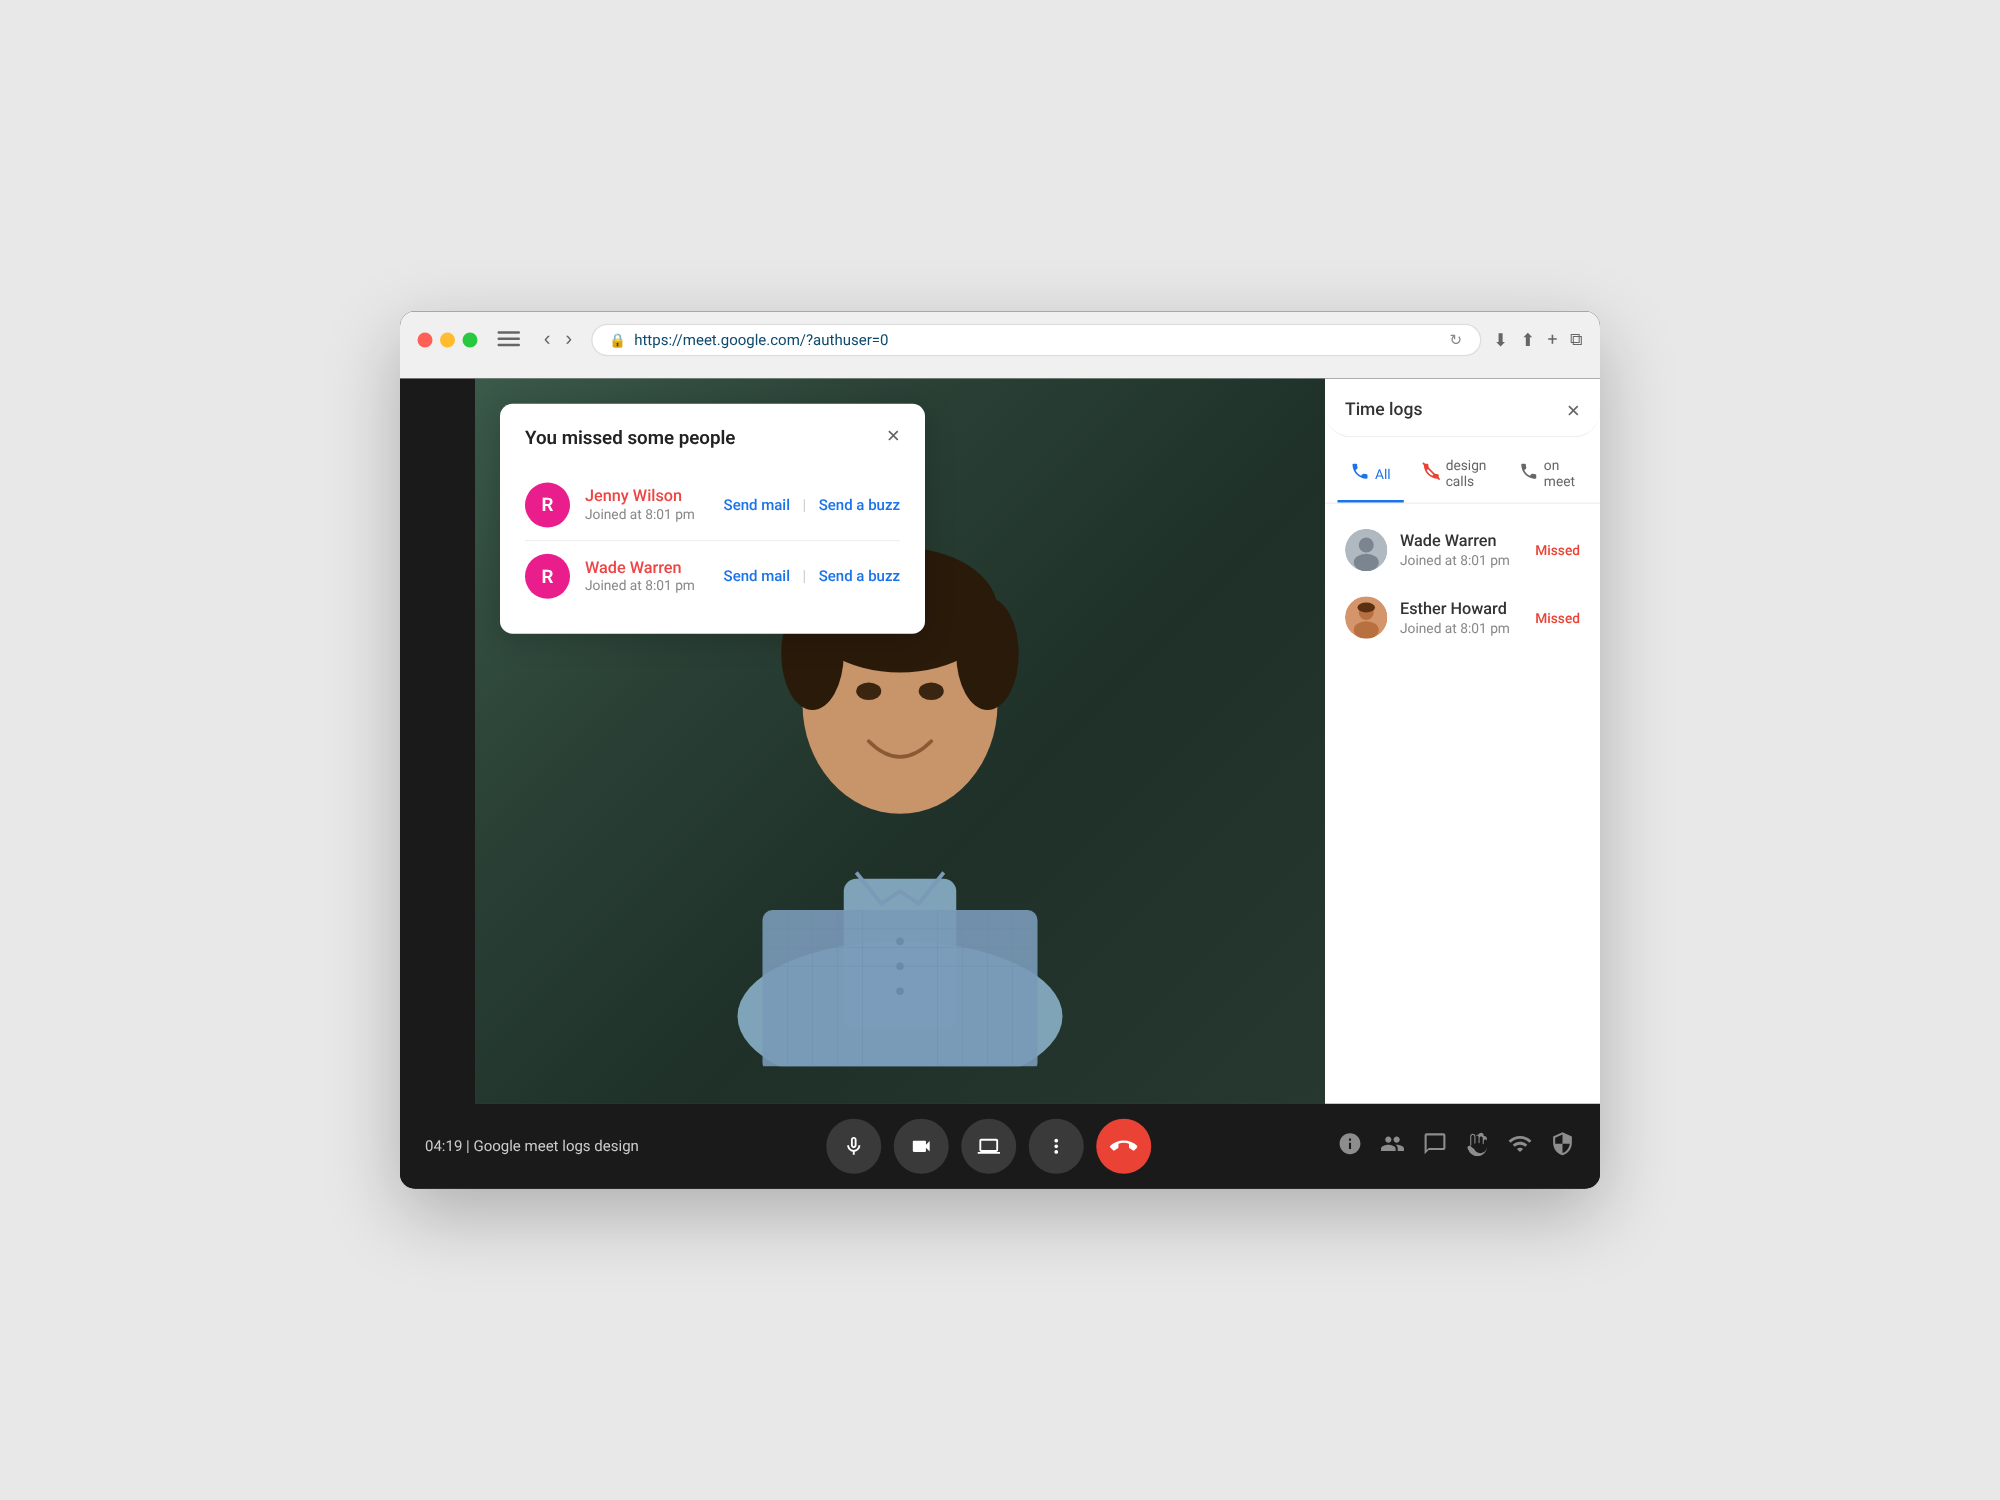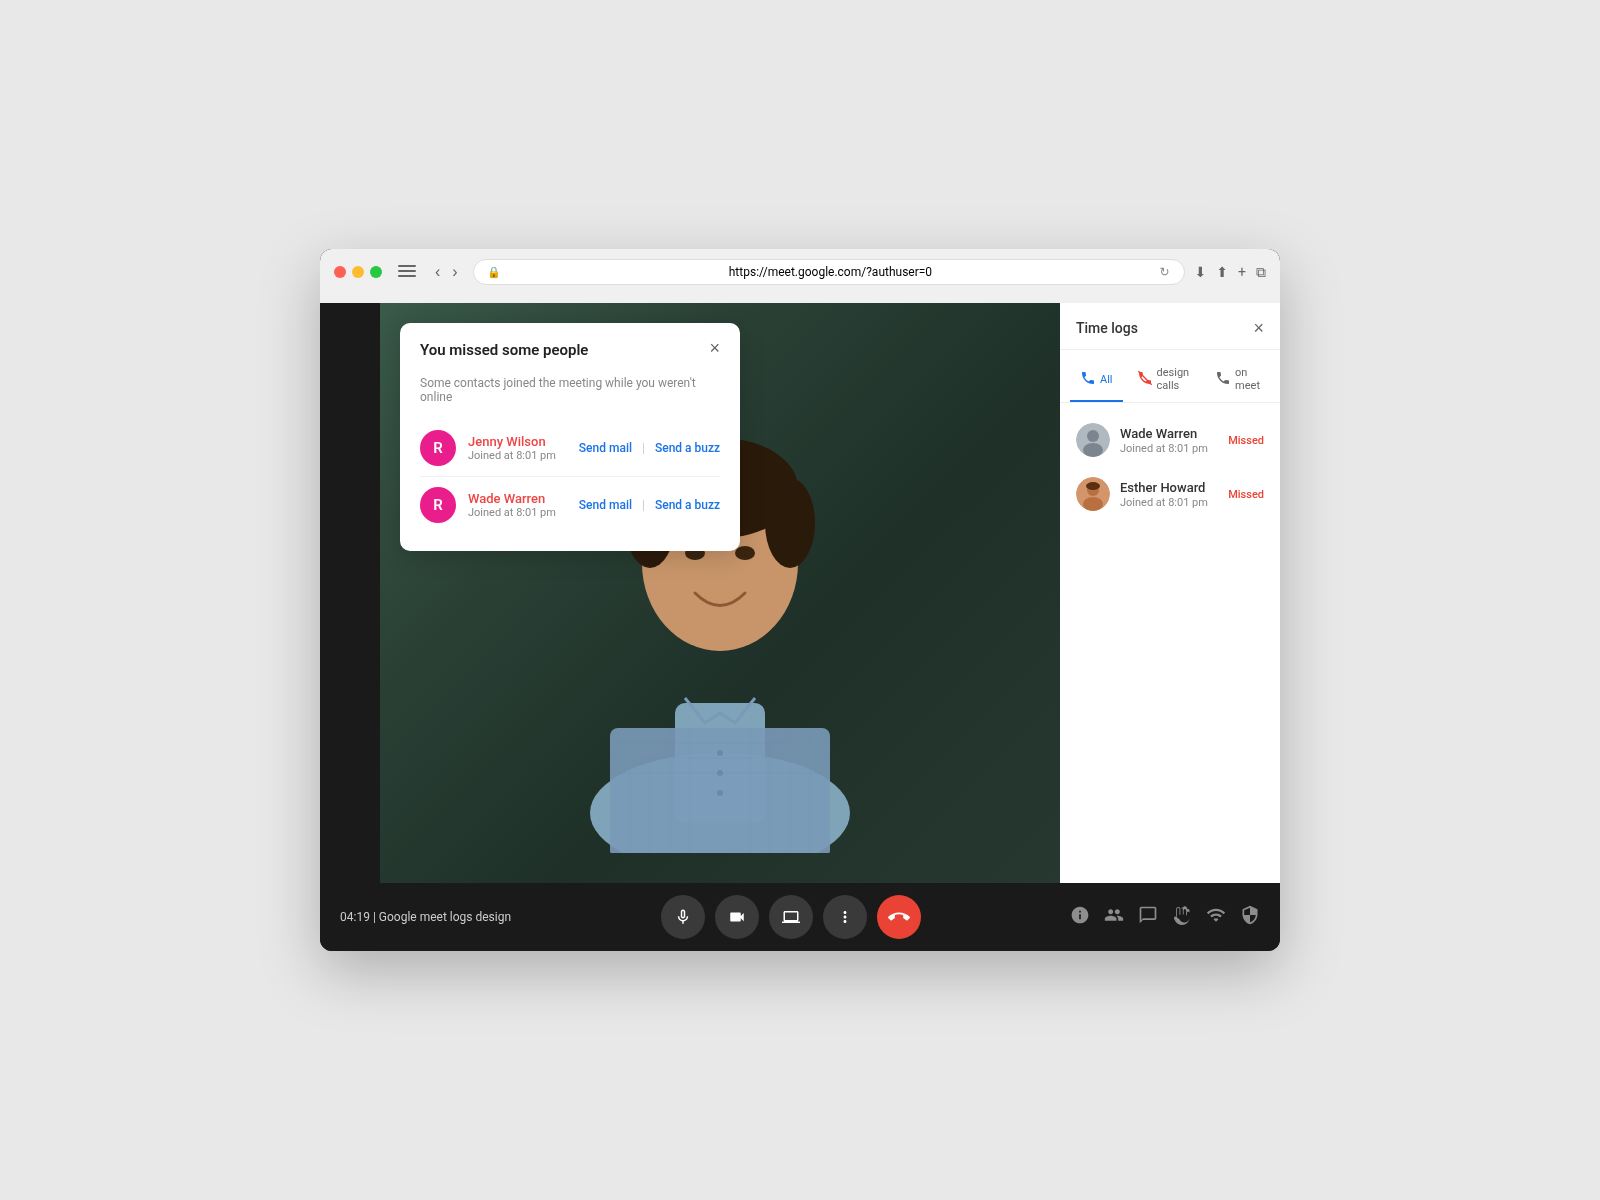--- a/index.html
+++ b/index.html
@@ -98,23 +98,22 @@
       display: flex;
       align-items: center;
       gap: 6px;
       font-size: 12px;
       color: #333;
       border: 1px solid #ddd;
     }
 
     .address-bar-text {
       flex: 1;
-      text-align: center;
       font-size: 12px;
-      color: #000000;
+      color: #0c4a6e;
     }
 
     .lock-icon {
       color: #888;
       font-size: 11px;
     }
 
     .browser-actions {
       display: flex;
       gap: 10px;
@@ -222,20 +221,21 @@
       flex-direction: column;
       min-height: 580px;
     }
 
     .panel-header {
       display: flex;
       align-items: center;
       justify-content: space-between;
       padding: 16px 16px 12px 16px;
       border-bottom: 1px solid #eee;
+      border-radius: 21px;
     }
 
     .panel-title {
       font-size: 14px;
       font-weight: 500;
       color: #333;
     }
 
     .close-btn {
       background: none;
@@ -507,21 +507,20 @@
           <line x1="270" y1="395" x2="270" y2="525" stroke="#6a8aa8" stroke-width="0.5" opacity="0.5"></line>
           <line x1="290" y1="395" x2="290" y2="525" stroke="#6a8aa8" stroke-width="0.5" opacity="0.5"></line>
         </svg>
       </div>
 
       <div class="popup-overlay">
         <div class="popup-header">
           <span class="popup-title">You missed some people</span>
           <button class="popup-close">×</button>
         </div>
-        <div class="popup-subtitle">Some contacts joined the meeting while you weren't online</div>
 
         <div class="popup-person">
           <div class="popup-avatar" style="background:#e91e8c;">
             <span>R</span>
           </div>
           <div class="popup-person-info">
             <div class="popup-person-name">Jenny Wilson</div>
             <div class="popup-person-time">Joined at 8:01 pm</div>
           </div>
           <div class="popup-actions">

